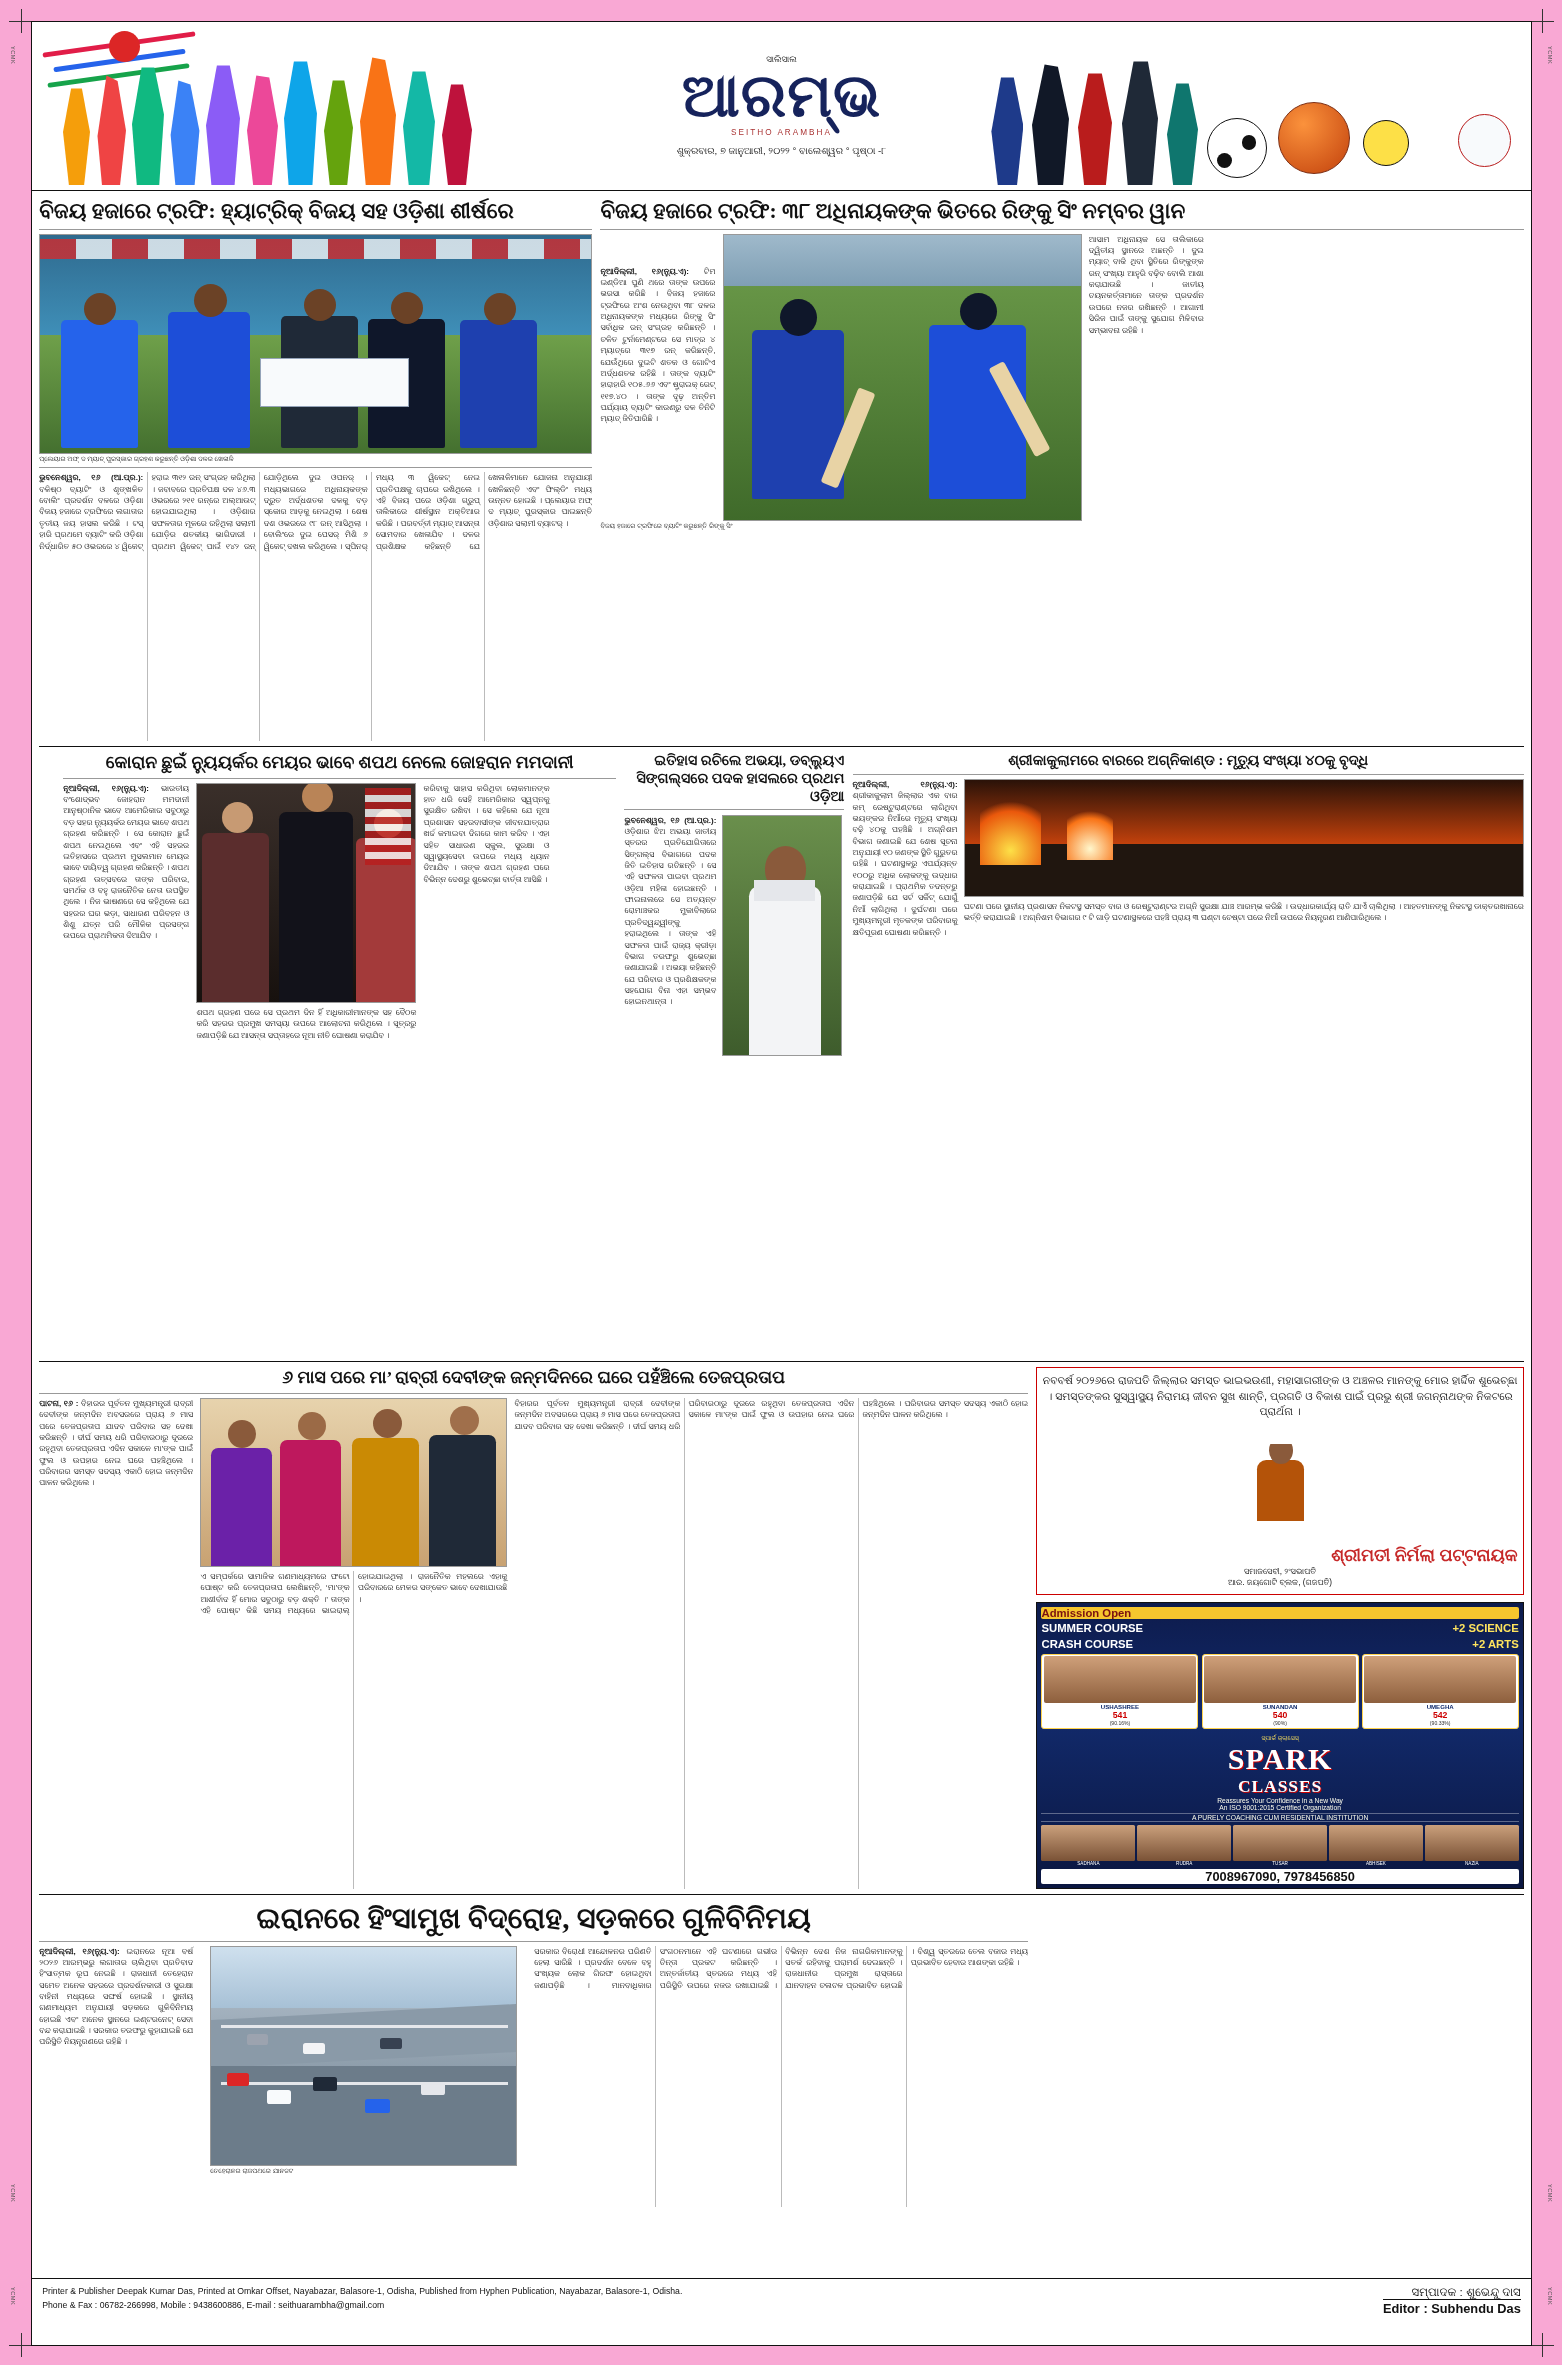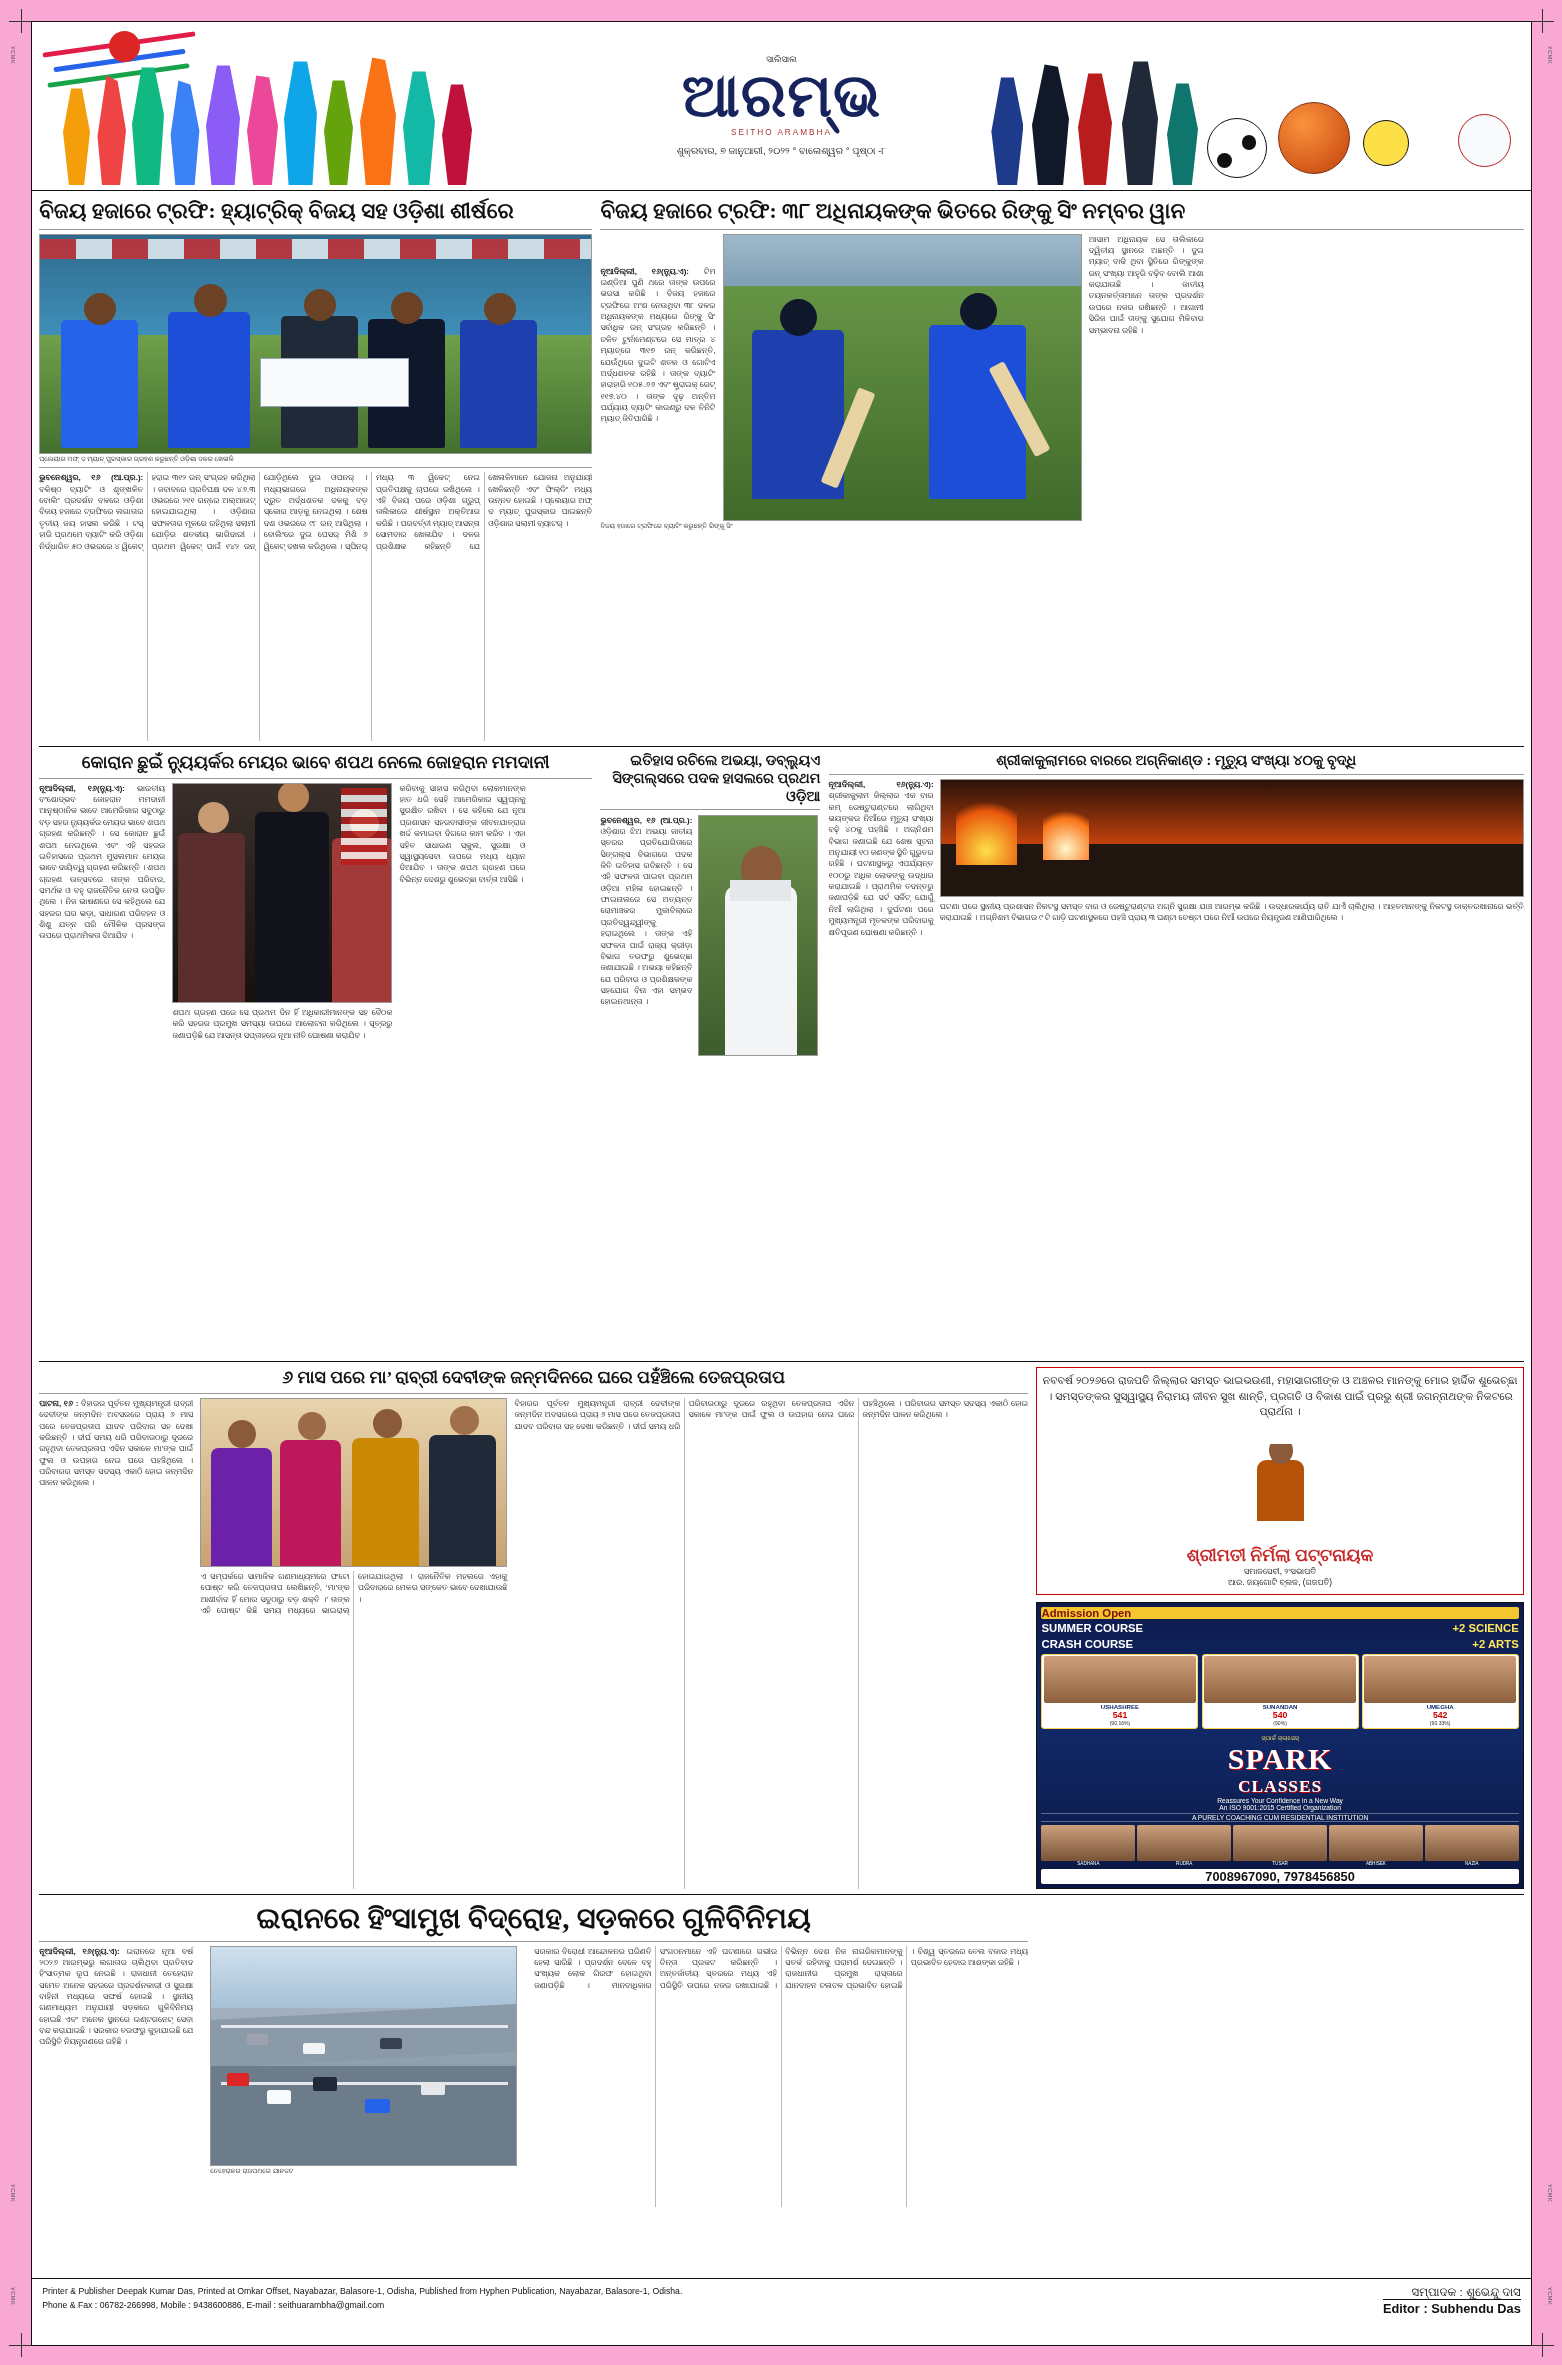--- a/index.html
+++ b/index.html
@@ -86,21 +86,21 @@
   .jersey { position:absolute; border-radius:5.1px 5.1px 2px 2px; }
   .head { position:absolute; border-radius:50%; background:#6b4226; }
 
   
   .region { display:flex; gap:8.2px; }
   .col { display:flex; flex-direction:column; }
 
   
   .adbox { border:1.5px double #c00; padding:5.1px; background:#fff; }
   .ad-head { text-align:center; font-size:10.8px; line-height:1.45; color:#111; }
-  .ad-name { text-align:center; font-size:17.4px; color:#c62828; font-weight:bold; font-family:"Liberation Serif", serif; }
+  .ad-name { text-align:right; font-size:17.4px; color:#c62828; font-weight:bold; font-family:"Liberation Serif", serif; }
   .ad-role { text-align:center; font-size:8.2px; color:#111; line-height:1.4; }
 
   .sparkad { background:linear-gradient(#0d1b4c,#122a6b 40%,#0a1640); color:#fff; border:1px solid #111; padding:4.1px; }
   .spark-top { background:#f6c62e; color:#7a1010; text-align:left; font-weight:bold; font-size:11.3px; border-radius:2px; }
   .spark-row { display:flex; justify-content:space-between; font-size:11.3px; font-weight:bold; margin-top:3.1px; }
   .spark-left { color:#fff; }
   .spark-right { color:#ffe45e; }
   .spark-title { font-family:"Liberation Serif", serif; font-size:30px; font-weight:bold; color:#fff; text-align:center; letter-spacing:1px; text-shadow:1px 1px 0 #d10000; }
   .spark-sub { text-align:center; font-size:6.7px; color:#ffe; }
   .spark-phone { background:#fff; color:#111; text-align:center; font-weight:bold; font-size:12.8px; border-radius:2px; margin-top:3.1px; }
@@ -238,21 +238,21 @@
               <div style="position:absolute;left:0;right:0;top:0;height:18%;background:linear-gradient(#9fb9cb,#7f9fb4);"></div>
             </div>
             <div class="body-text" style="width:115px;">ଆସାମ ଅଧିନାୟକ ସେ ତାଲିକାରେ ଦ୍ୱିତୀୟ ସ୍ଥାନରେ ଅଛନ୍ତି । ଦୁଇ ମ୍ୟାଚ୍ ବାକି ଥିବା ସ୍ଥିତିରେ ରିଙ୍କୁଙ୍କ ରନ୍ ସଂଖ୍ୟା ଆହୁରି ବଢ଼ିବ ବୋଲି ଆଶା କରାଯାଉଛି । ଜାତୀୟ ଚୟନକର୍ତ୍ତାମାନେ ତାଙ୍କ ପ୍ରଦର୍ଶନ ଉପରେ ନଜର ରଖିଛନ୍ତି । ଆଗାମୀ ସିରିଜ ପାଇଁ ତାଙ୍କୁ ସୁଯୋଗ ମିଳିବାର ସମ୍ଭାବନା ରହିଛି ।</div>
           </div>
           <div class="cap-line">ବିଜୟ ହଜାରେ ଟ୍ରଫିରେ ବ୍ୟାଟିଂ କରୁଛନ୍ତି ରିଙ୍କୁ ସିଂ</div>
         </div>
       </div>
 
       <div class="rule"></div>
 
-      <div class="region" style="height:604px;">
+      <div class="region" style="height:604px;margin-left:24px;">
 
         <div class="col" style="width:553px;">
           <div class="headline h-md" style="text-align:center;">କୋରାନ ଛୁଇଁ ନ୍ୟୁୟର୍କର ମେୟର ଭାବେ ଶପଥ ନେଲେ ଜୋହରାନ ମମଦାନୀ</div>
           <div class="hr-thin"></div>
           <div class="region" style="gap:7.2px; flex:1;">
             <div class="body-text" style="width:126px;">
               <b>ନୂଆଦିଲ୍ଲୀ, ୧୬(ନ୍ୟୁ.ଏ):</b>
               <span>ଭାରତୀୟ ବଂଶୋଦ୍ଭବ ଜୋହରାନ ମମଦାନୀ ଆନୁଷ୍ଠାନିକ ଭାବେ ଆମେରିକାର ସବୁଠାରୁ ବଡ଼ ସହର ନ୍ୟୁୟର୍କର ମେୟର ଭାବେ ଶପଥ ଗ୍ରହଣ କରିଛନ୍ତି । ସେ କୋରାନ ଛୁଇଁ ଶପଥ ନେଇଥିଲେ ଏବଂ ଏହି ସହରର ଇତିହାସରେ ପ୍ରଥମ ମୁସଲମାନ ମେୟର ଭାବେ ଦାୟିତ୍ୱ ଗ୍ରହଣ କରିଛନ୍ତି । ଶପଥ ଗ୍ରହଣ ଉତ୍ସବରେ ତାଙ୍କ ପରିବାର, ସମର୍ଥକ ଓ ବହୁ ରାଜନୈତିକ ନେତା ଉପସ୍ଥିତ ଥିଲେ । ନିଜ ଭାଷଣରେ ସେ କହିଥିଲେ ଯେ ସହରର ଘର ଭଡ଼ା, ସାଧାରଣ ପରିବହନ ଓ ଶିଶୁ ଯତ୍ନ ପରି ମୌଳିକ ପ୍ରସଙ୍ଗ ଉପରେ ପ୍ରାଥମିକତା ଦିଆଯିବ ।</span>
             </div>
             <div class="col" style="width:220px;">

